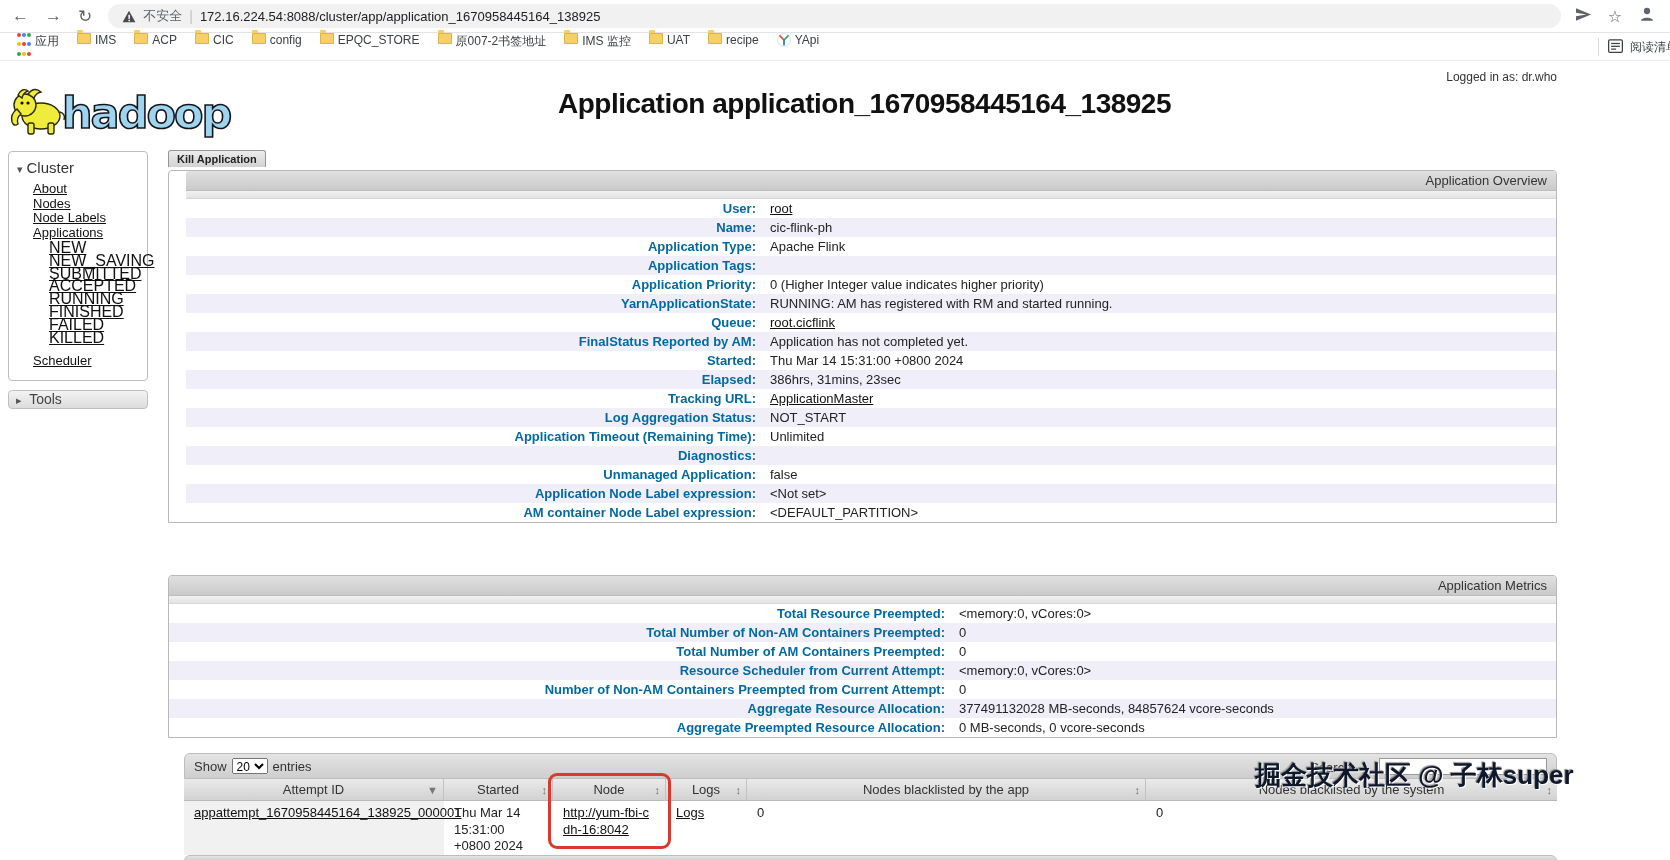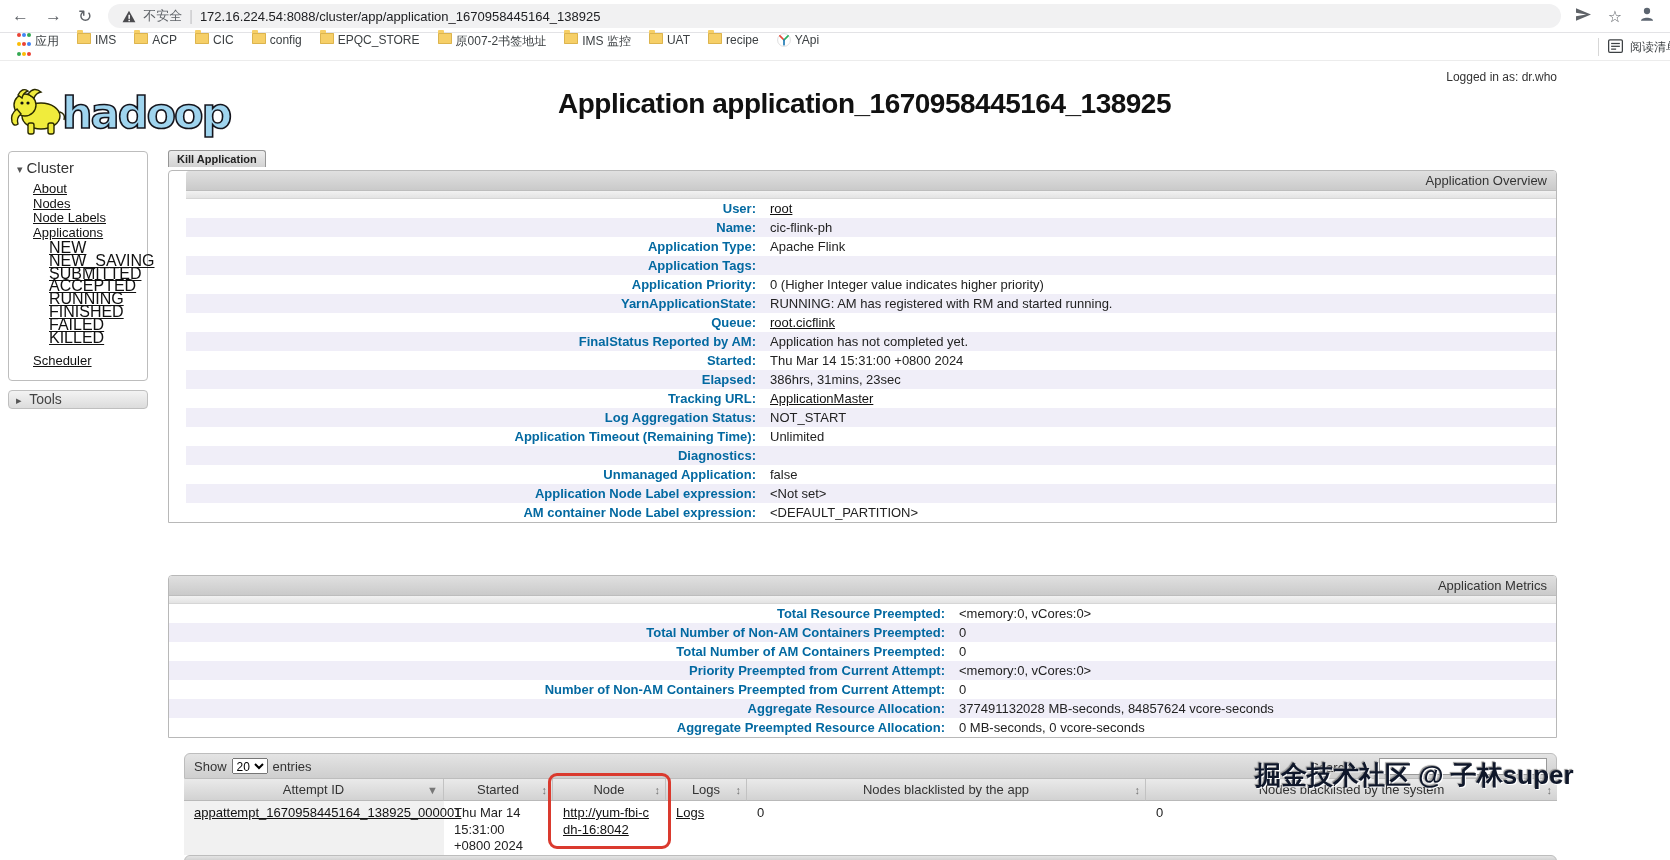--- a/index.html
+++ b/index.html
@@ -345,21 +345,21 @@
           </div>
         <div class="row">
             <span class="lbl">Total Number of Non-AM Containers Preempted:</span>
             <span class="val">0</span>
           </div>
         <div class="row">
             <span class="lbl">Total Number of AM Containers Preempted:</span>
             <span class="val">0</span>
           </div>
         <div class="row">
-            <span class="lbl">Priority Preempted from Current Attempt:</span>
+            <span class="lbl">Resource Scheduler from Current Attempt:</span>
             <span class="val">&lt;memory:0, vCores:0&gt;</span>
           </div>
         <div class="row">
             <span class="lbl">Number of Non-AM Containers Preempted from Current Attempt:</span>
             <span class="val">0</span>
           </div>
         <div class="row">
             <span class="lbl">Aggregate Resource Allocation:</span>
             <span class="val">377491132028 MB-seconds, 84857624 vcore-seconds</span>
           </div>

